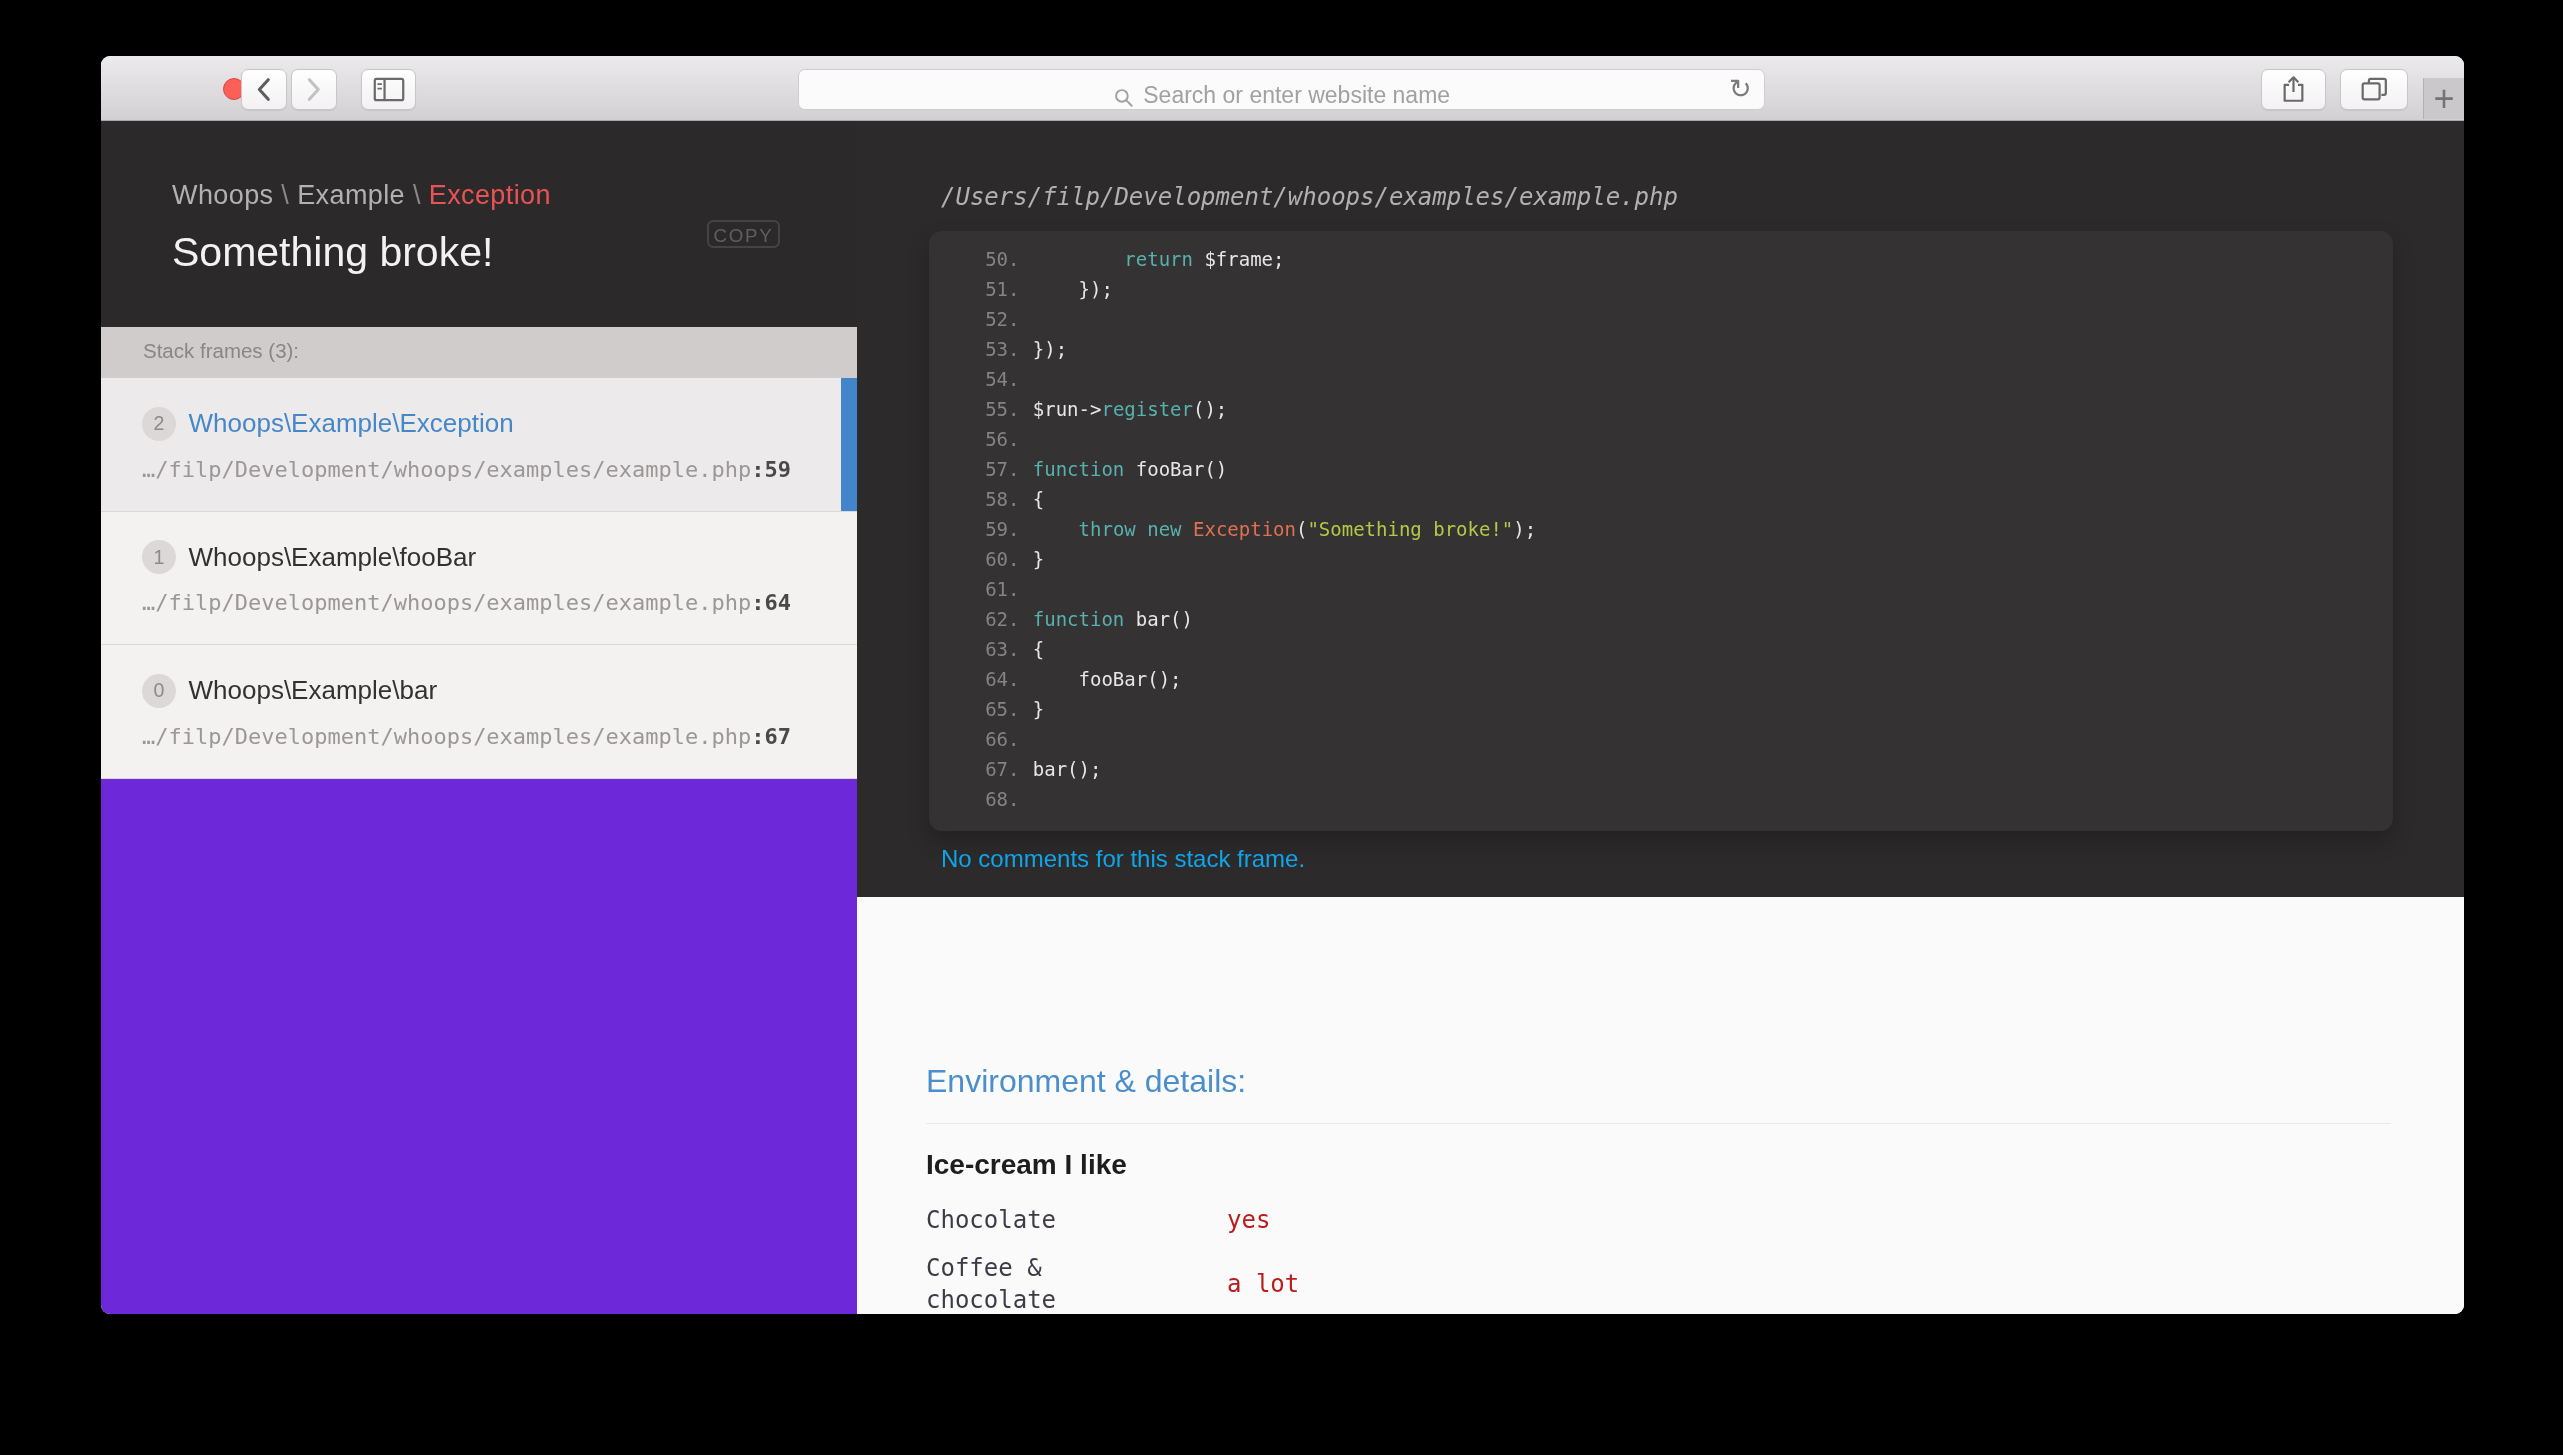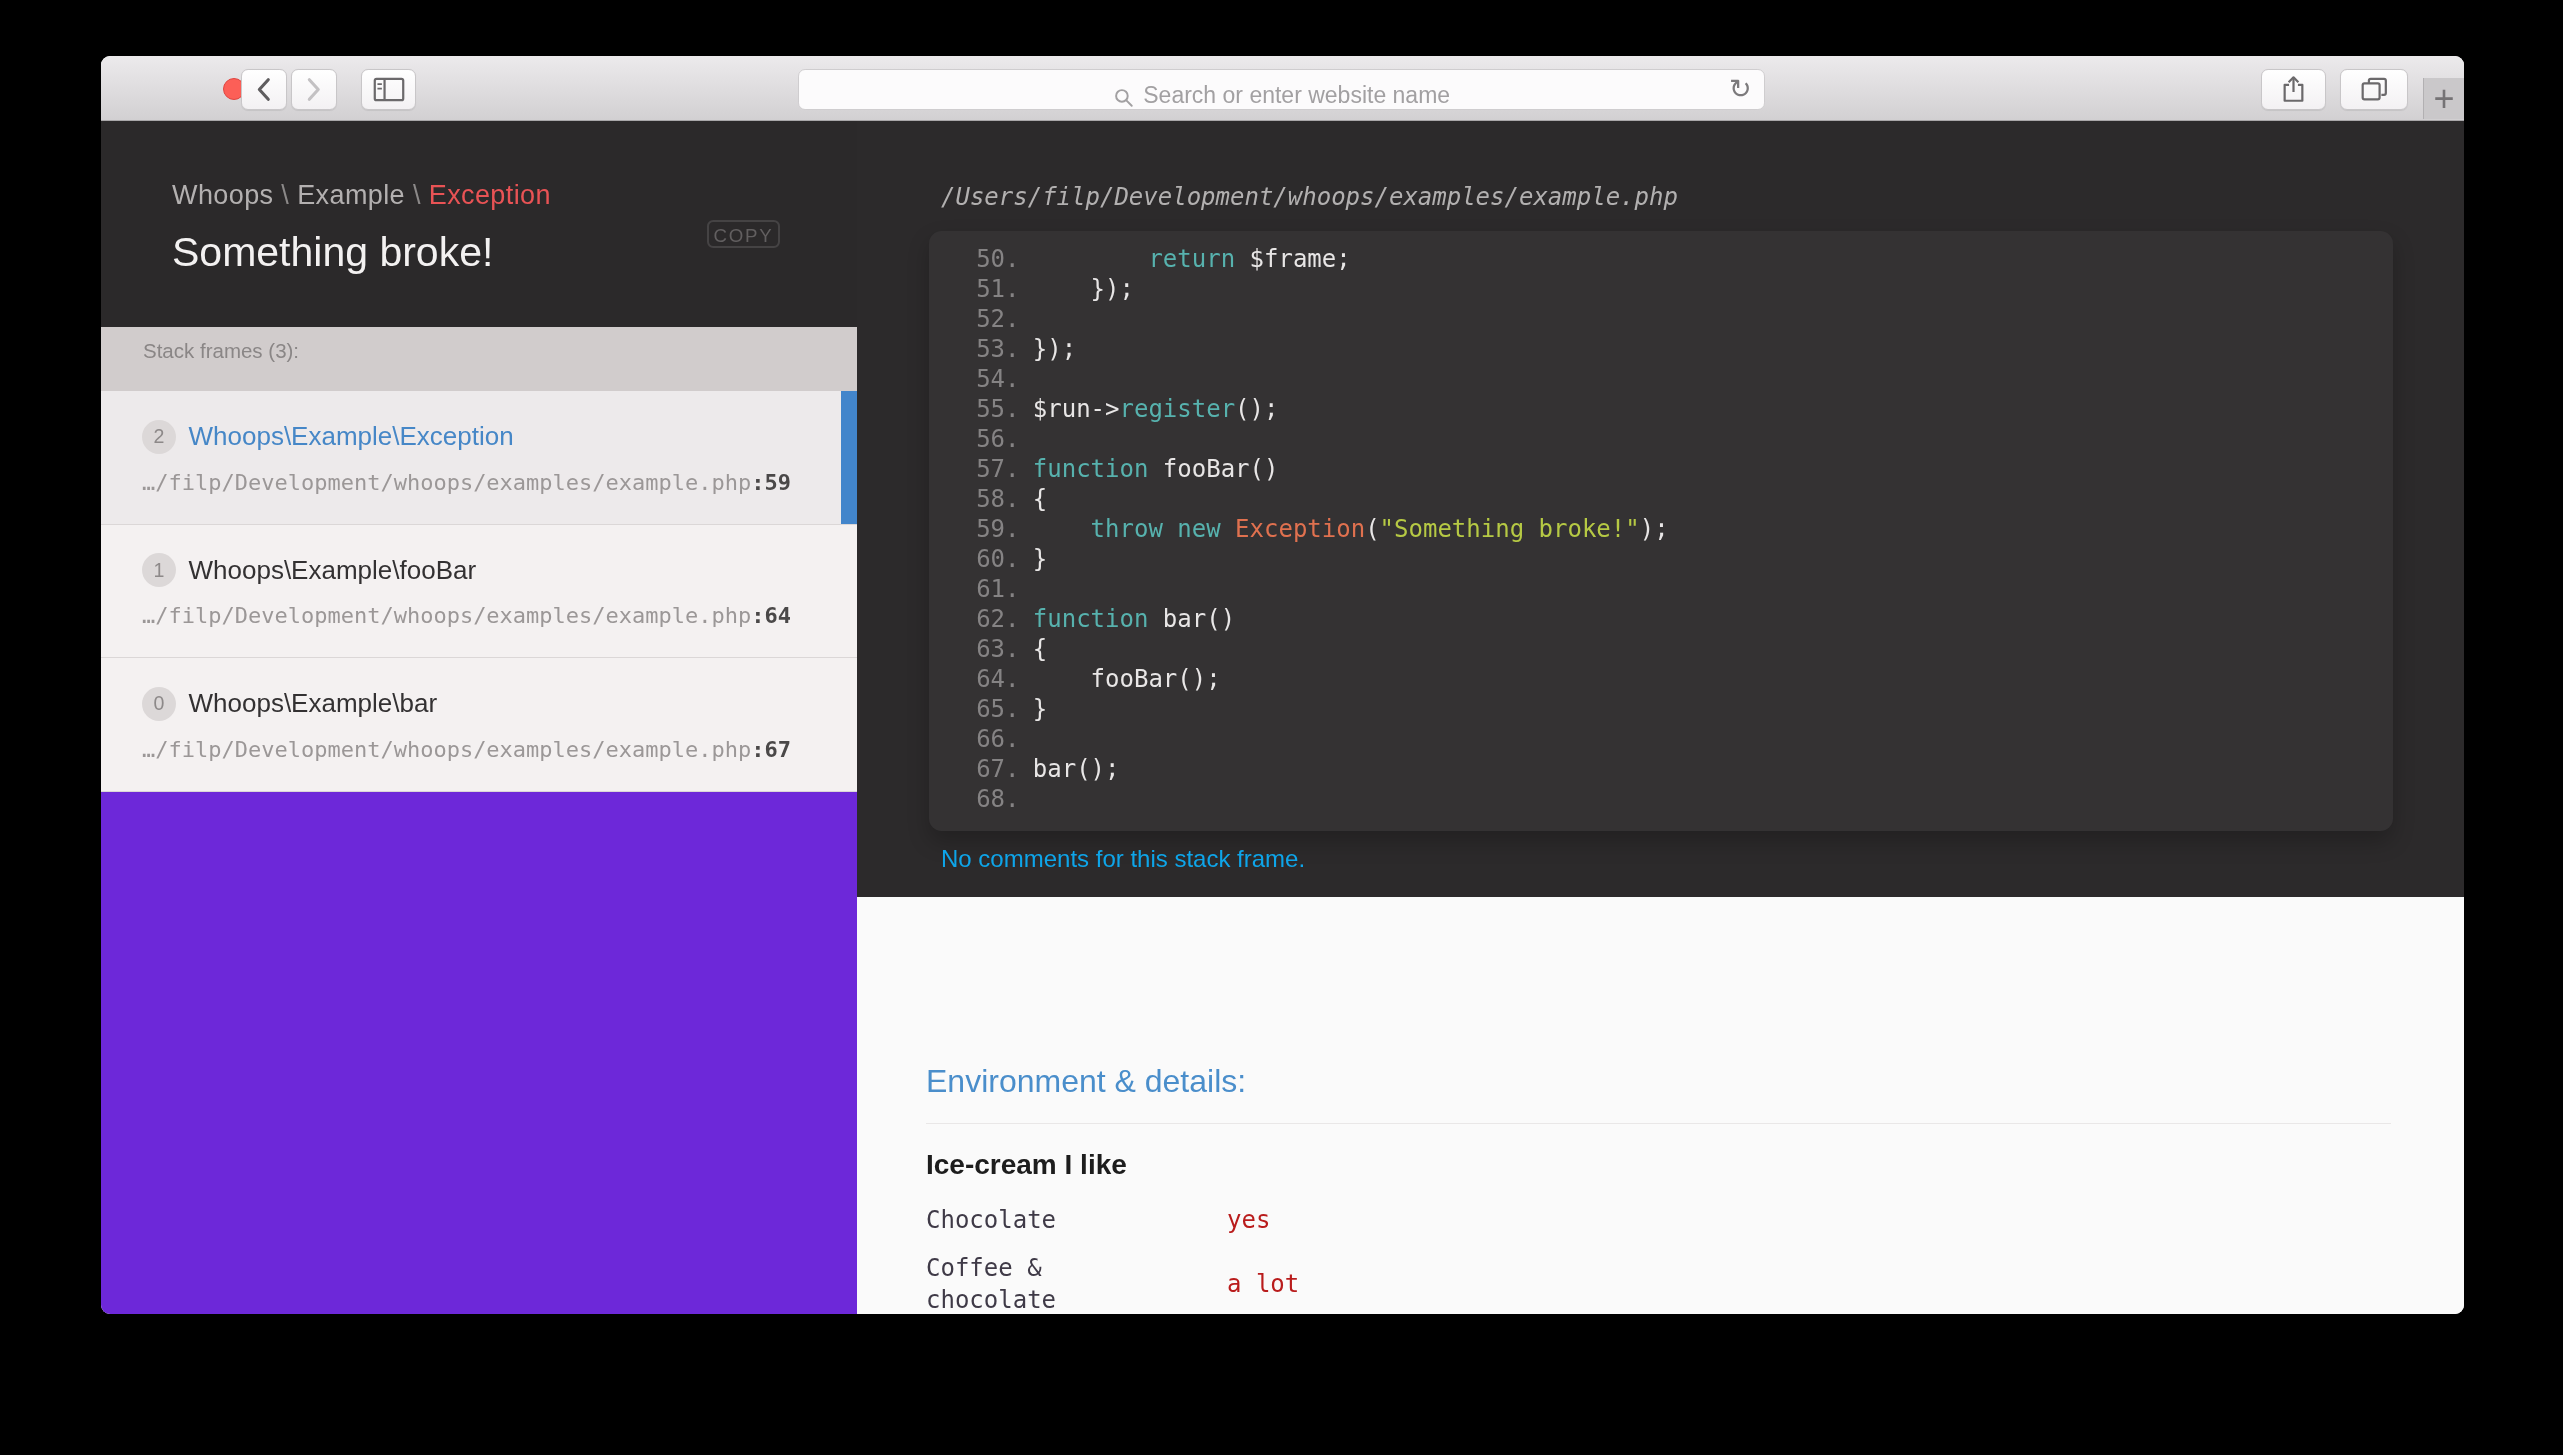--- a/index.html
+++ b/index.html
@@ -47,21 +47,21 @@
   .exc-header { height:206px; background:#2b292a; position:relative;
                 padding:59px 0 0 71px; }
   .breadcrumb { font-size:27px; color:#b3b0b0; letter-spacing:0.4px; }
   .breadcrumb .sep { color:#8b8888; white-space:pre; }
   .breadcrumb .current { color:#e95355; }
   .headline { margin-top:18px; font-size:41px; color:#f3f1f1; font-weight:400; }
   .copy-btn { position:absolute; right:77px; top:99px; width:73px; height:28px;
               border:2.7px solid #454344; border-radius:6.2px; background:transparent;
               color:#625f60; font-size:18.7px; letter-spacing:1.8px; text-align:center;
               line-height:27px; font-family:"Liberation Sans",sans-serif; }
-  .frames-bar { height:64px; background:#d1cccc; color:#8a8686; font-size:20.5px;
+  .frames-bar { height:51px; background:#d1cccc; color:#8a8686; font-size:20.5px;
                 line-height:48px; padding-left:42px; }
   .frame { position:relative; background:#f4f1f1; border-bottom:1.8px solid #dbd7d7;
            padding:28.5px 53px 29px 41px; }
   .frame.active { background:#edeaeb; }
   .frame.active .frame-title { color:#4687c7; }
   .frame-indicator { display:none; position:absolute; right:0; top:0; bottom:0; width:16px;
                      background:#4285cb; }
   .frame.active .frame-indicator { display:block; }
   .frame-head { display:flex; align-items:center; gap:12.5px; }
   .badge { width:34px; height:34px; border-radius:50%; background:#dcd8d8; color:#8d8989;
@@ -69,21 +69,21 @@
   .frame-title { font-size:26px; color:#333132; }
   .frame-path { margin-top:16px; font-size:22px; color:#9b9797; }
   .frame-path .lineno { color:#4a4848; font-weight:bold; }
 
   
   .dark { height:776px; background:#2c2a2b; position:relative; }
   .file-path { padding:62px 0 0 84px; font-size:24px; color:#b2b0b0;font-style:italic; }
   .codeblock { position:absolute; left:72px; right:71px; top:110px; height:600px;
                background:#343233; border-radius:12.5px; padding-top:12.5px;
                box-shadow:0 10.7px 21.4px rgba(0,0,0,.22); overflow:hidden; }
-  .code-line { height:30px; line-height:30px; font-size:24px; padding-left:12.5px;
+  .code-line { height:30px; line-height:30px; font-size:19px; padding-left:12.5px;
                white-space:pre; font-family:"DejaVu Sans Mono", monospace; }
   .ln { display:inline-block; width:78px; text-align:right; color:#858384; margin-right:13.3px; }
   .tok-p { color:#e8e6e6; } .tok-k { color:#57b2ae; }
   .tok-c { color:#e0714f; } .tok-s { color:#b6c944; }
   .no-comments { position:absolute; left:76px; top:724px; font-size:24px; color:#0ea5e9;margin-left:8px; }
 
   
   .env { padding:166px 73px 0 69px; }
   .env-heading { font-size:32px; color:#4a8ecb; font-weight:400; }
   .env-divider { border:none; border-top:1.8px solid #e9e7e7; margin-top:23px; }

